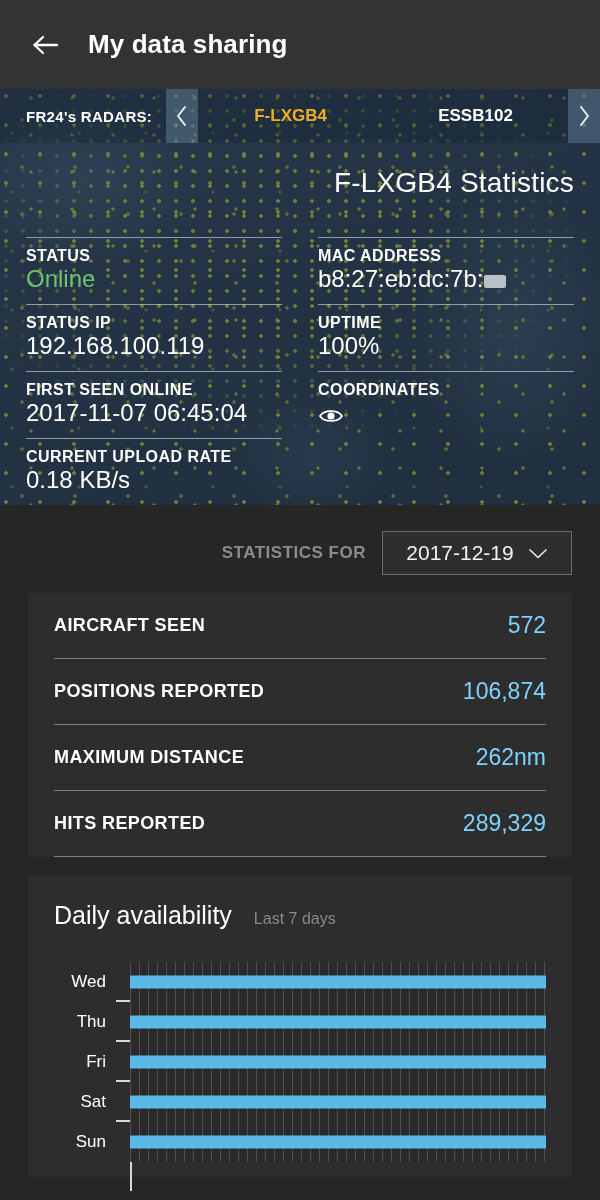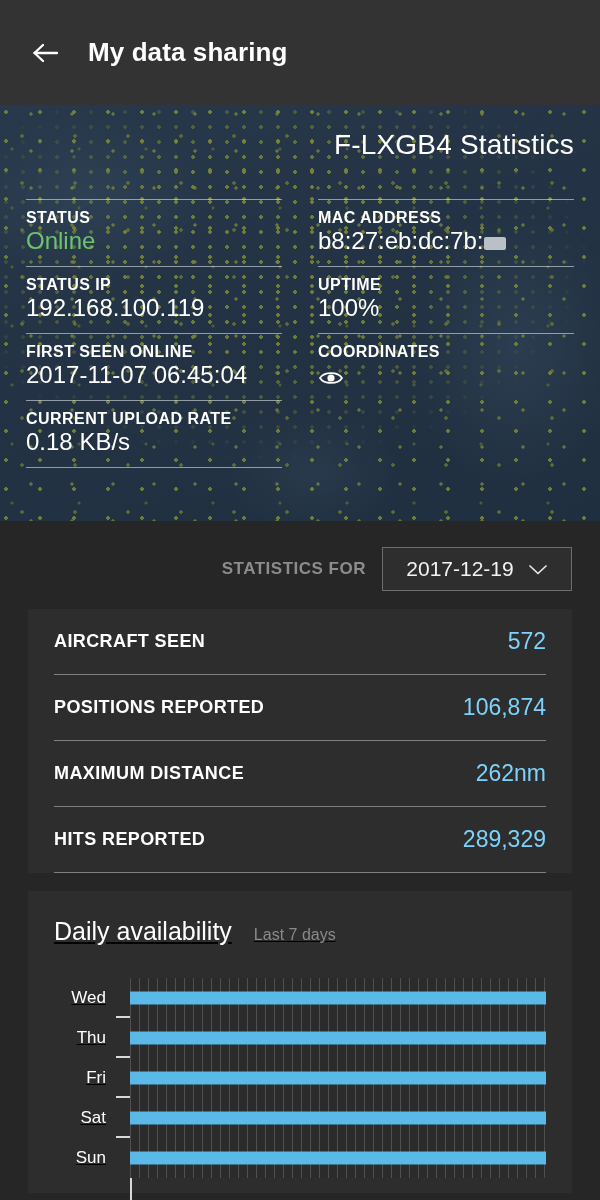--- a/index.html
+++ b/index.html
@@ -7,21 +7,21 @@
   html, body {
     width:600px; height:1200px;
     background:#262626;
     font-family:"Liberation Sans", sans-serif;
     overflow:hidden;
   }
   .screen { position:relative; width:600px; height:1200px; }
 
   
   .appbar {
-    height:105px; background:#333333;
+    height:89px; background:#333333;
     display:flex; align-items:center; padding-left:24px;
   }
   .back-btn {
     width:44px; height:44px; display:flex; align-items:center; justify-content:center;
     flex:0 0 auto;
   }
   .back-btn svg { display:block; }
   .appbar-title {
     color:#ffffff; font-size:26px; font-weight:600; letter-spacing:.1px;
     margin-left:20px;
@@ -126,21 +126,21 @@
   .stat-card { padding:0 26px; }
   .stat-row {
     display:flex; align-items:center; justify-content:space-between;
     height:66px; border-bottom:1px solid rgba(230,230,230,.45);
   }
   .stat-row:last-child { border-bottom:1px solid rgba(230,230,230,.45); }
   .stat-key { color:#fff; font-size:18px; font-weight:700; letter-spacing:.4px; }
   .stat-val { color:#7dd3fc; font-size:23px; font-weight:400; }
 
   
-  .chart-card { padding:26px 26px 0 26px;text-decoration:underline; }
+  .chart-card { padding:26px 26px 0 26px; }
   .chart-head { display:flex; align-items:baseline; gap:22px; }
   .chart-title { color:#fff; font-size:25px; font-weight:400; }
   .chart-sub { color:#8a8a8a; font-size:16px; }
   .chart-wrap { position:relative; margin-top:32px; height:215px; }
   .chart-rows { position:relative; height:100%; }
   .chart-row { position:relative; height:40px; display:flex; align-items:center; }
   .day-label {
     width:76px; text-align:right; padding-right:24px; flex:0 0 auto;
     color:#ffffff; font-size:17px;
   }
@@ -175,20 +175,35 @@
     </div>
     <div class="appbar-title">My data sharing</div>
   </div>
 
   <div class="hero">
     <div class="hero-map"></div>
     <div class="hero-planes"></div>
     <div class="hero-planes dense"></div>
     <div class="hero-shade"></div>
 
+    <div class="radar-strip">
+      <div class="radar-label">FR24's RADARS:</div>
+      <div class="radar-arrow">
+        <svg width="14" height="22" viewBox="0 0 14 22">
+          <path d="M10 2 L3 11 L10 20" fill="none" stroke="#eaf2f8" stroke-width="1.9" stroke-linecap="round" stroke-linejoin="round"></path>
+        </svg>
+      </div>
+      <div class="radar-name active">F-LXGB4</div>
+      <div class="radar-name">ESSB102</div>
+      <div class="radar-arrow">
+        <svg width="14" height="22" viewBox="0 0 14 22">
+          <path d="M4 2 L11 11 L4 20" fill="none" stroke="#eaf2f8" stroke-width="1.9" stroke-linecap="round" stroke-linejoin="round"></path>
+        </svg>
+      </div>
+    </div>
 
     <div class="hero-body">
       <div class="hero-title">F-LXGB4 Statistics</div>
 
       <div class="info-grid">
 
         <div class="info-col">
           <div class="info-item">
             <div class="info-key">STATUS</div>
             <div class="info-val online">Online</div>

